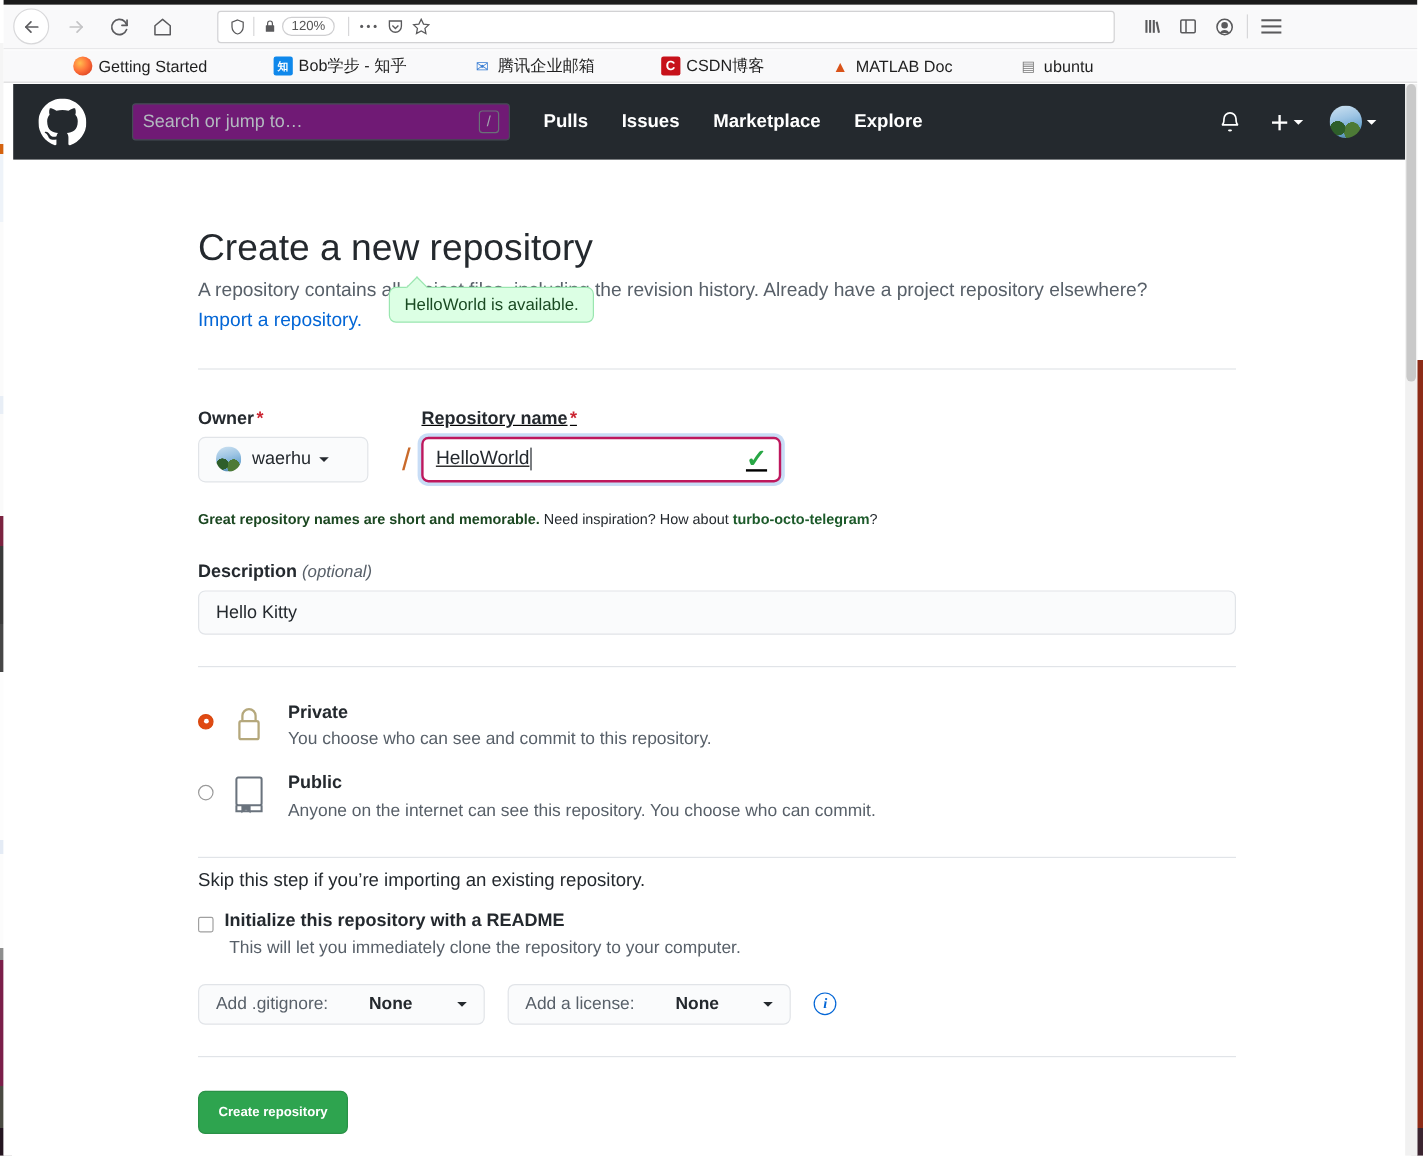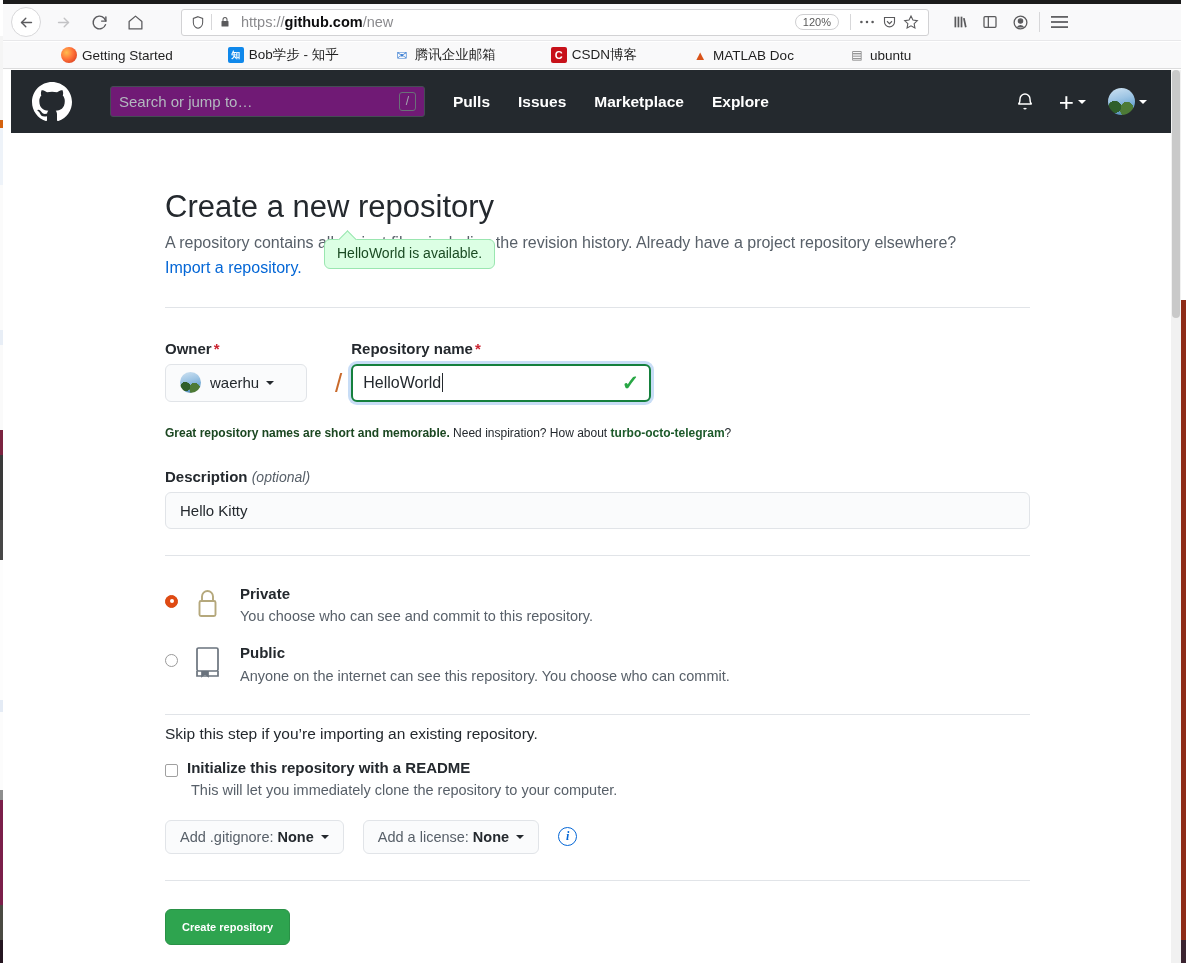--- a/index.html
+++ b/index.html
@@ -251,25 +251,25 @@
   }
   #owner-select .avatar { width: 21px; height: 21px; margin-right: 9px; }
   #owner-name { font-size: 15px; color: #24292e; font-weight: 400; }
   #owner-select .caret { border-top-color: #24292e; margin-left: 7px; }
 
   #slash {
     font-size: 26px; color: #c96a2b; font-weight: 300;
     margin: 0 9px 6px 0; line-height: 1;
   }
 
-  #repo-col { position: relative; }
+  #repo-col { position: relative; text-decoration: underline; }
   #repo-input-wrap {
     position: relative;
     width: 300px; height: 38px;
-    border: 2px solid #15803d; border-radius: 6px;
+    border: 2px solid #be185d; border-radius: 6px;
     background: #ffffff;
     box-shadow: 0 0 0 3px rgba(3,102,214,0.22);
     display: flex; align-items: center;
     padding: 12px 10px;
   }
   #repo-value { font-size: 16px; color: #24292e; }
   #text-caret {
     width: 1px; height: 19px; background: #24292e; margin-left: 1px;
   }
   #repo-check {
@@ -340,20 +340,21 @@
   }
   #readme-title { font-size: 15px; font-weight: 700; color: #24292e; }
   #readme-desc { font-size: 14.5px; color: #586069; margin-top: 5px; margin-left: 26px; }
 
   #dropdown-row { display: flex; align-items: center; margin-top: 22px; }
   .dd-btn {
     height: 34px; border: 1px solid #e1e4e8; border-radius: 6px;
     background: #fafbfc; display: flex; align-items: center;
     padding: 0 14px; font-size: 14.5px; color: #586069;
     margin-right: 19px;
+    gap: 30px;
   }
   .dd-btn b { color: #24292e; font-weight: 700; margin-left: 4px; }
   .dd-btn .caret { border-top-color: #24292e; margin-left: 7px; }
   #info-icon {
     width: 19px; height: 19px; border-radius: 50%;
     border: 1.5px solid #0366d6; color: #0366d6;
     display: flex; align-items: center; justify-content: center;
     font-size: 12px; font-style: italic; font-weight: 700;
     font-family: "Liberation Serif", serif;
   }
@@ -406,21 +407,20 @@
         <svg width="14" height="15" viewBox="0 0 24 24" fill="none" stroke="currentColor" stroke-width="1.8">
             <path d="M12 2 L20 5 V12 C20 17 16 21 12 22 C8 21 4 17 4 12 V5 Z"></path>
           </svg>
       </div>
       <div id="urlbar-sep"></div>
       <div id="lock-icon">
         <svg width="12" height="14" viewBox="0 0 24 24" fill="currentColor">
             <path d="M7 10V7a5 5 0 0 1 10 0v3h1a1 1 0 0 1 1 1v9a1 1 0 0 1-1 1H6a1 1 0 0 1-1-1v-9a1 1 0 0 1 1-1zm2 0h6V7a3 3 0 0 0-6 0z"></path>
           </svg>
       </div>
-      <div id="url-text"><span>https://</span><span class="host">github.com</span><span>/new</span></div>
       <div id="zoom-badge">120%</div>
       <div id="urlbar-sep2"></div>
       <div class="url-icon">
         <svg width="16" height="6" viewBox="0 0 20 6" fill="currentColor">
             <circle cx="3" cy="3" r="1.6"></circle>
             <circle cx="10" cy="3" r="1.6"></circle>
             <circle cx="17" cy="3" r="1.6"></circle>
           </svg>
       </div>
       <div class="url-icon">

